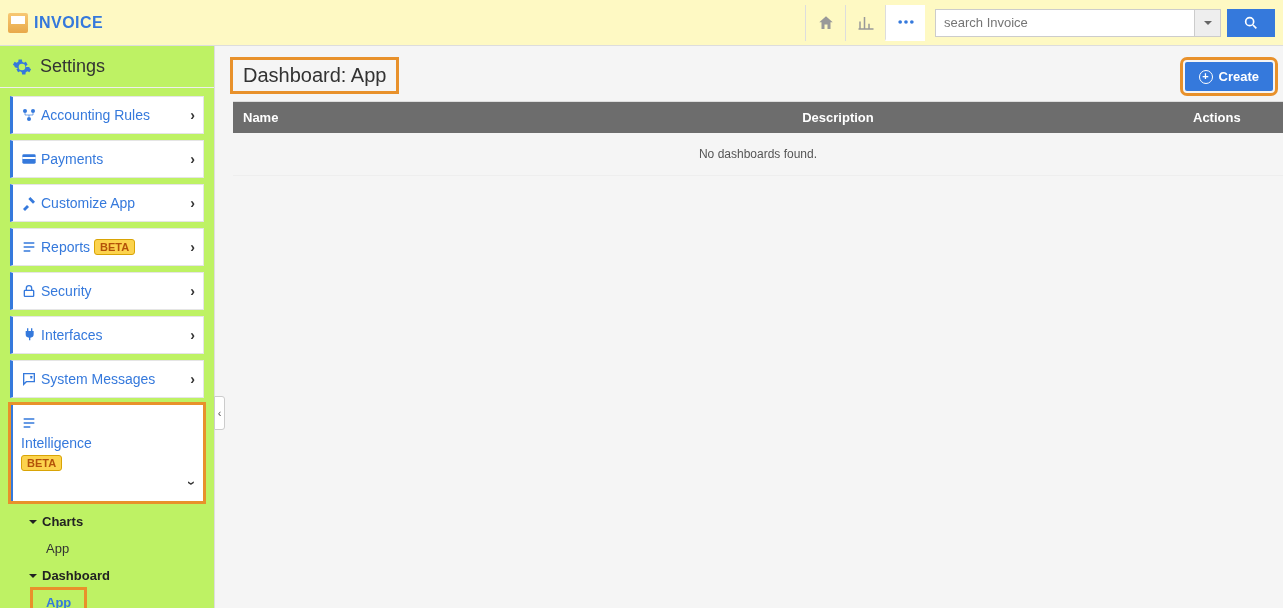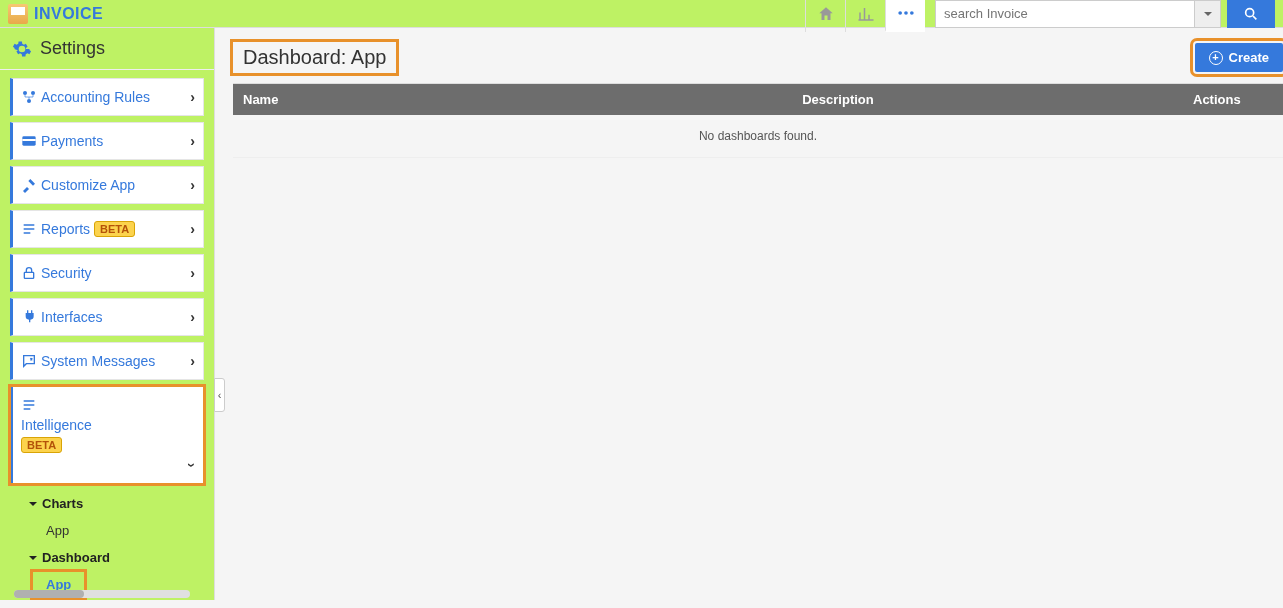--- a/index.html
+++ b/index.html
@@ -1,17 +1,17 @@
 <!DOCTYPE html>
 <html><head>
 <meta charset="utf-8">
 <style>
 * { box-sizing: border-box; margin: 0; padding: 0; }
 body { font-family: Arial, Helvetica, sans-serif; font-size: 14px; background: #f5f5f5; color: #333; }
-.topbar { height: 28px; background: #bef264; border-bottom: 1px solid #ddd; display: flex; align-items: center; padding: 0 8px; }
+.topbar { height: 46px; background: #fef9c3; border-bottom: 1px solid #ddd; display: flex; align-items: center; padding: 0 8px; }
 .brand { display: flex; align-items: center; gap: 6px; color: #3579dc; font-weight: bold; font-size: 16px; letter-spacing: 0.5px; }
 .brand-icon { width: 20px; height: 20px; background: linear-gradient(#f7c873, #e8a94a); border-radius: 2px; position: relative; }
 .brand-icon::after { content: ""; position: absolute; top: 3px; left: 3px; right: 3px; height: 8px; background: #fff; }
 .topbar-spacer { flex: 1; }
 .top-icons { display: flex; align-items: center; }
 .top-icon { width: 40px; height: 36px; display: flex; align-items: center; justify-content: center; border-left: 1px solid #ddd; color: #999; cursor: pointer; }
 .top-icon.active { color: #3579dc; background: #fff; border-bottom: 2px solid #fff; margin-bottom: -1px; }
 .search-box { width: 260px; height: 28px; margin-left: 10px; border: 1px solid #ccc; padding: 0 8px; font-size: 13px; color: #666; }
 .search-dd { width: 26px; height: 28px; border: 1px solid #ccc; border-left: none; background: #eee; display: flex; align-items: center; justify-content: center; color: #666; cursor: pointer; }
 .search-btn { width: 48px; height: 28px; background: #3579dc; border: none; color: #fff; margin-left: 6px; display: flex; align-items: center; justify-content: center; cursor: pointer; }
@@ -27,21 +27,21 @@
 .badge { background: #fcd34d; border: 1px solid #d9a406; color: #b45309; font-size: 11px; font-weight: bold; padding: 1px 5px; border-radius: 3px; }
 .sb-item.highlight { outline: 3px solid #e8912b; outline-offset: -1px; flex-direction: column; }
 .sb-sub { padding: 6px 0 0 18px; }
 .sb-sub-h { display: flex; align-items: center; gap: 4px; font-weight: bold; font-size: 13px; color: #222; padding: 6px 0; cursor: pointer; }
 .sb-sub-leaf { padding: 6px 0 6px 18px; font-size: 13px; color: #333; cursor: pointer; }
 .sb-sub-leaf.active { color: #3579dc; font-weight: bold; outline: 3px solid #e8912b; outline-offset: -1px; display: inline-block; padding: 6px 14px; margin-left: 4px; }
 .collapse-handle { position: absolute; right: -11px; top: 350px; width: 11px; height: 34px; background: #fff; border: 1px solid #ccc; display: flex; align-items: center; justify-content: center; color: #555; font-size: 11px; cursor: pointer; border-radius: 0 3px 3px 0; }
 .scrollbar-stub { position: absolute; bottom: 2px; left: 14px; right: 24px; height: 8px; background: #e0e0e0; border-radius: 4px; }
 .scrollbar-stub::after { content: ""; position: absolute; left: 0; top: 0; width: 40%; height: 100%; background: #b0b0b0; border-radius: 4px; }
 .content { flex: 1; padding: 14px 0 0 18px; display: flex; flex-direction: column; overflow: hidden; }
-.content-header { display: flex; align-items: center; padding-bottom: 10px; border-bottom: 1px solid #ddd; padding-right: 0px; }
+.content-header { display: flex; align-items: flex-end; padding-bottom: 10px; border-bottom: 1px solid #ddd; padding-right: 10px; }
 .page-title { font-size: 20px; color: #333; padding: 4px 10px; outline: 3px solid #e8912b; outline-offset: 0; }
 .content-header-spacer { flex: 1; }
 .create-btn { background: #3579dc; color: #fff; border: none; padding: 7px 14px; font-size: 13px; font-weight: bold; display: flex; align-items: center; gap: 6px; cursor: pointer; outline: 3px solid #e8912b; outline-offset: 2px; border-radius: 2px; }
 .create-btn .plus { width: 14px; height: 14px; border: 1.5px solid #fff; border-radius: 50%; display: flex; align-items: center; justify-content: center; font-size: 11px; line-height: 1; }
 .table-wrap { margin-top: 0px; }
 .thead { display: flex; background: #6d6d6d; color: #fff; font-size: 13px; font-weight: bold; }
 .th { padding: 8px 10px; }
 .th-name { width: 260px; }
 .th-desc { flex: 1; text-align: center; }
 .th-act { width: 100px; }

